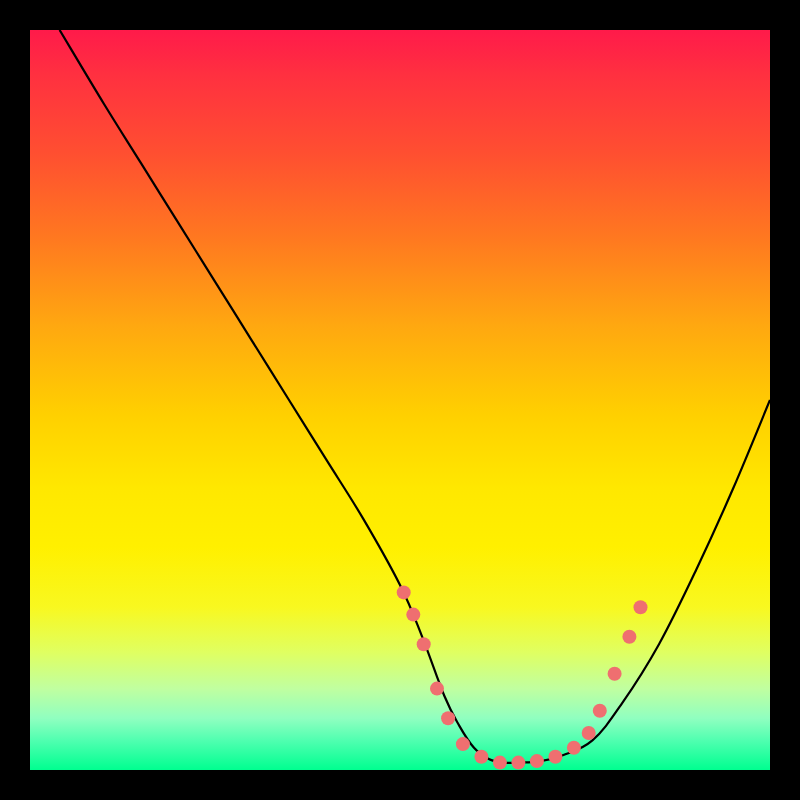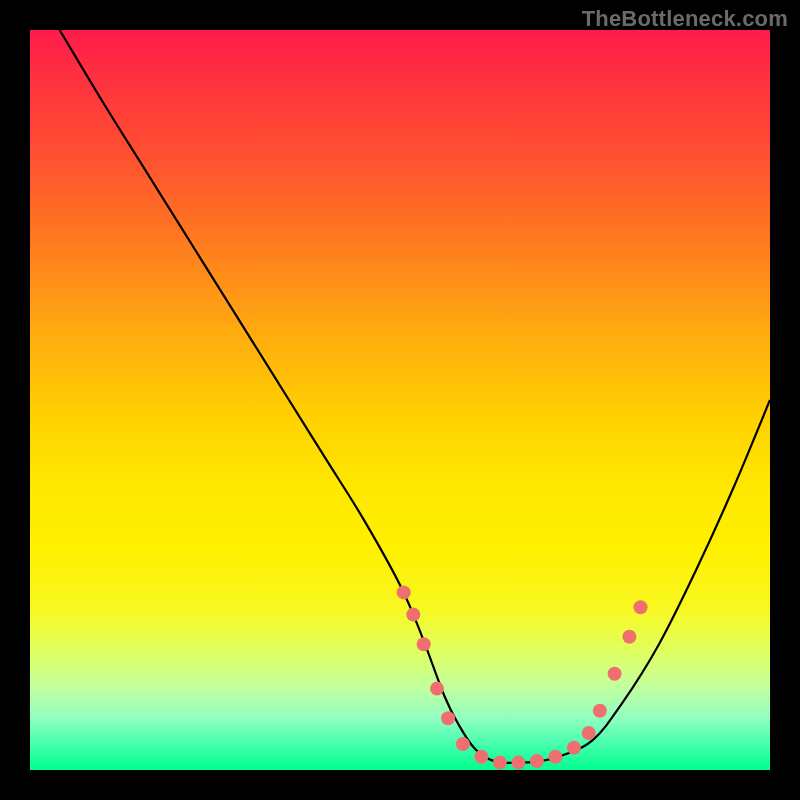--- a/index.html
+++ b/index.html
@@ -50,21 +50,20 @@
     font-size: 22px;
     font-weight: bold;
     color: #6a6a6a;
     letter-spacing: 0.2px;
   }
 </style>
 </head>
 <body>
 
 <div class="chart-container">
-  <div class="watermark">TheBottleneck.com</div>
   <div class="plot-area">
     <div class="gradient-bg"></div>
     <svg class="curve-svg" viewBox="0 0 740 740" preserveAspectRatio="none">
       <path id="curve-path" fill="none" stroke="#000000" stroke-width="2.2" d="M 29.6 0.0 C 37.6 13.3, 59.3 50.0, 74.0 74.0 C 88.7 98.0, 97.7 111.9, 111.0 133.2 C 124.3 154.5, 134.7 171.1, 148.0 192.4 C 161.3 213.7, 171.7 230.3, 185.0 251.6 C 198.3 272.9, 208.7 289.5, 222.0 310.8 C 235.3 332.1, 245.7 348.7, 259.0 370.0 C 272.3 391.3, 282.7 407.9, 296.0 429.2 C 309.3 450.5, 319.7 465.8, 333.0 488.4 C 346.3 511.0, 359.3 533.7, 370.0 555.0 C 380.7 576.3, 384.2 586.8, 392.2 606.8 C 400.2 626.8, 407.7 650.0, 414.4 666.0 C 421.1 682.0, 423.9 686.3, 429.2 695.6 C 434.5 704.9, 438.7 711.8, 444.0 717.8 C 449.3 723.8, 453.5 726.2, 458.8 728.9 C 464.1 731.6, 468.3 731.9, 473.6 732.6 C 478.9 733.3, 481.7 732.9, 488.4 732.6 C 495.1 732.3, 502.6 732.5, 510.6 731.1 C 518.6 729.8, 523.5 728.9, 532.8 725.2 C 542.1 721.5, 551.7 719.7, 562.4 710.4 C 573.1 701.1, 580.0 690.7, 592.0 673.4 C 604.0 656.1, 615.7 638.2, 629.0 614.2 C 642.3 590.2, 652.7 568.2, 666.0 540.2 C 679.3 512.2, 689.7 489.4, 703.0 458.8 C 716.3 428.2, 733.3 386.0, 740.0 370.0"></path>
       <g id="dots-group">
           <circle cx="373.7" cy="562.4" r="7" fill="#ef6f70"></circle>
           <circle cx="383.3" cy="584.6" r="7" fill="#ef6f70"></circle>
           <circle cx="393.7" cy="614.2" r="7" fill="#ef6f70"></circle>
           <circle cx="407.0" cy="658.6" r="7" fill="#ef6f70"></circle>
           <circle cx="418.1" cy="688.2" r="7" fill="#ef6f70"></circle>

